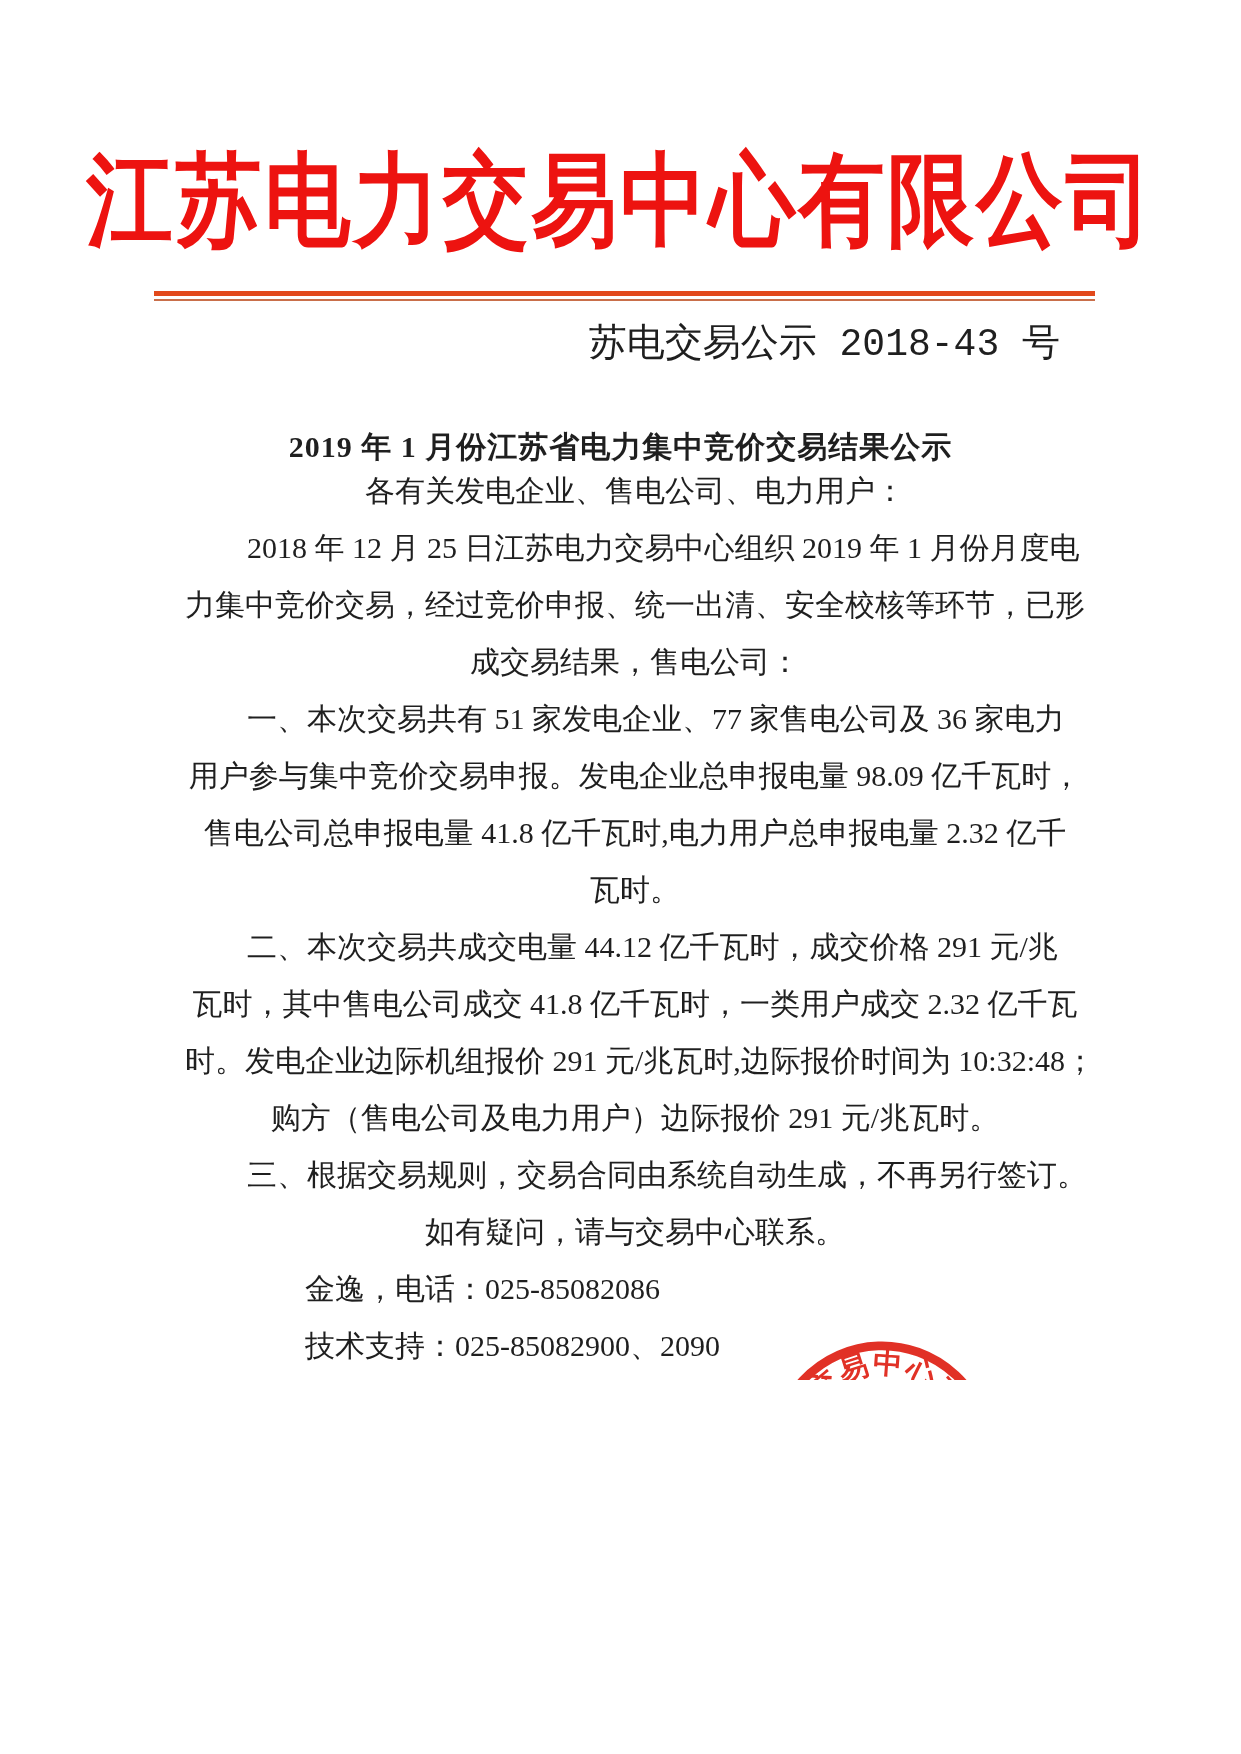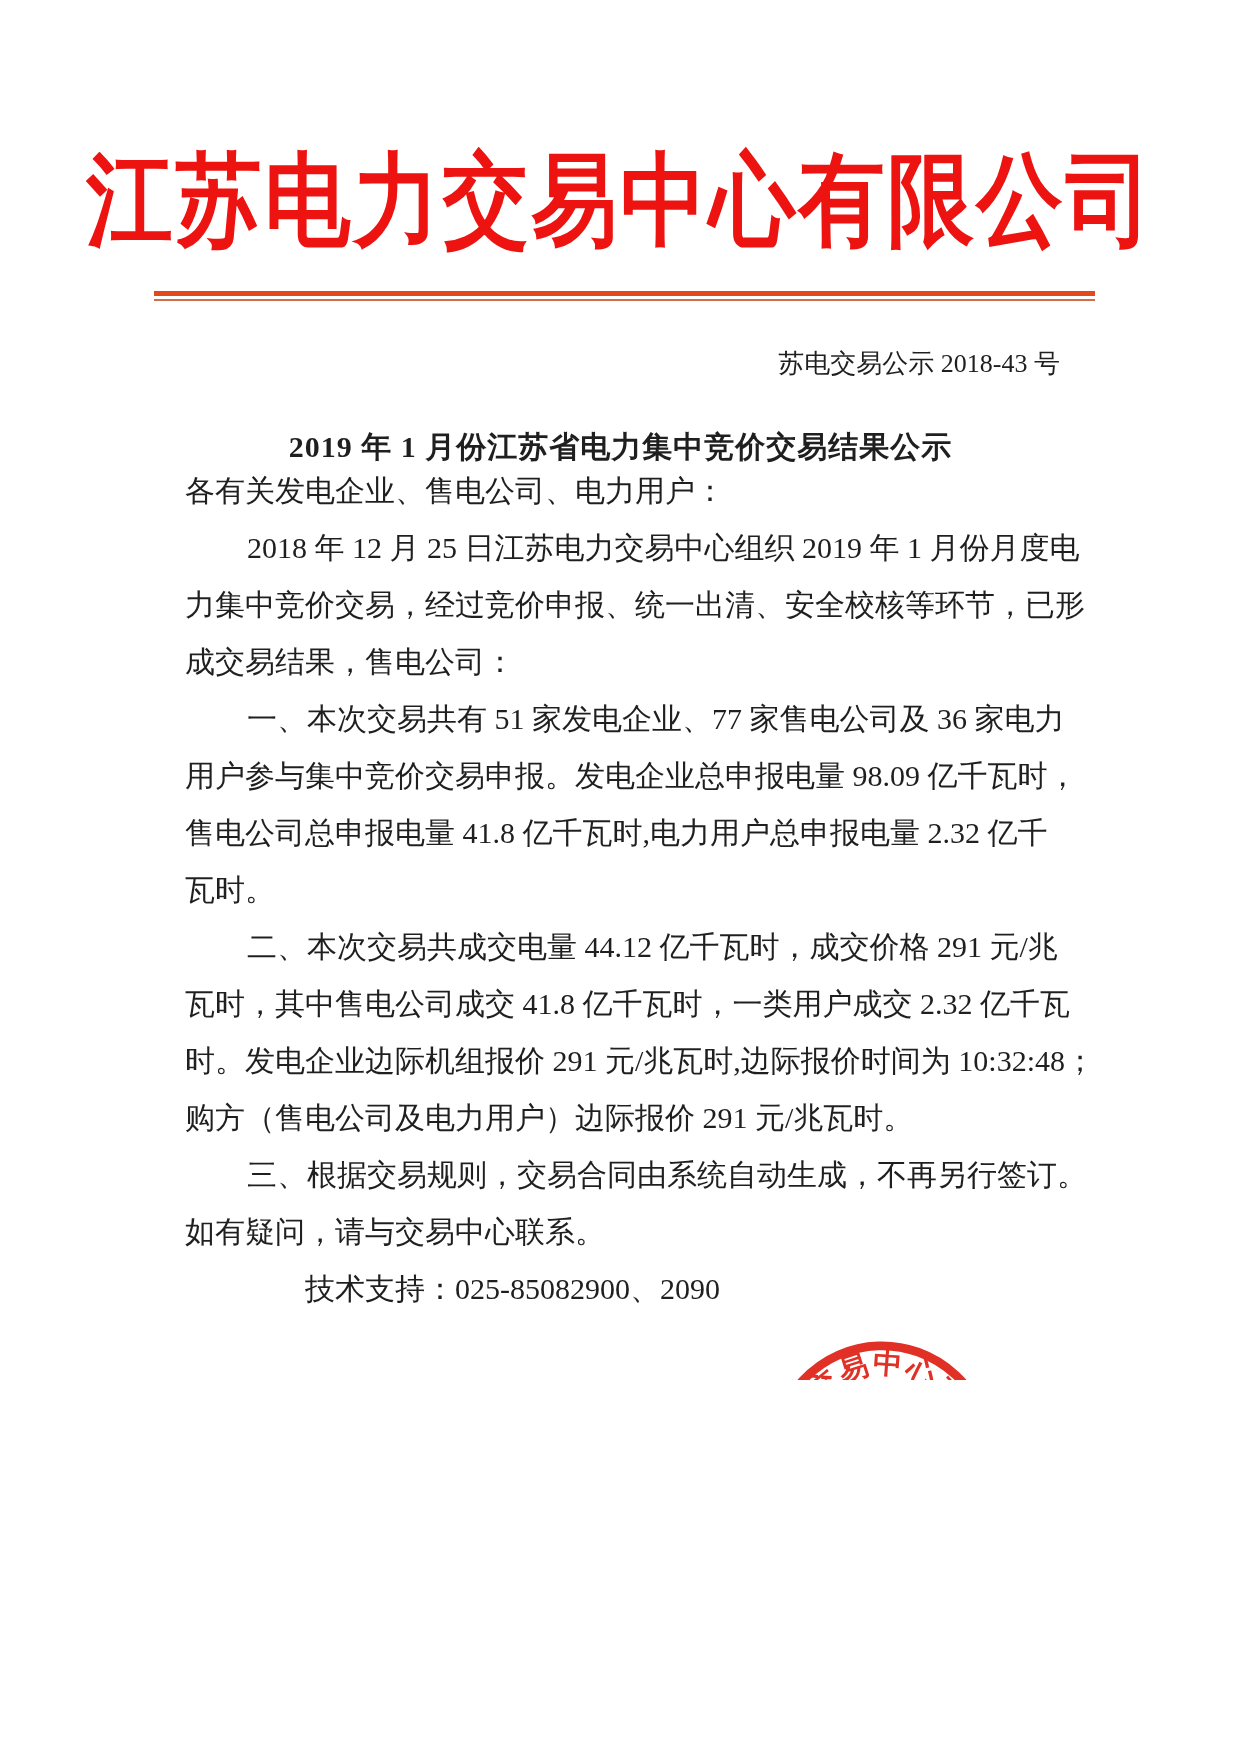--- a/index.html
+++ b/index.html
@@ -30,37 +30,37 @@
   }
   .rule{
     position:absolute;top:291px;left:154px;width:941px;height:5px;
     background:var(--rule-red);
   }
   .rule::after{
     content:"";position:absolute;left:0;top:8px;width:100%;height:2px;
     background:var(--rule-thin);
   }
   .doc-number{
-    position:absolute;top:337px;right:181px;
-    font-size:26px;line-height:54px;white-space:nowrap;
+    position:absolute;top:318px;right:181px;
+    font-size:38px;line-height:54px;white-space:nowrap;font-family:Liberation Mono, monospace;
   }
   .doc-title{
     position:absolute;top:419px;left:0;width:100%;margin:0;
     text-align:center;
     font-size:30px;font-weight:bold;line-height:56px;
     letter-spacing:1px;white-space:nowrap;
   }
   .body-text{
     position:absolute;top:462px;left:185px;width:900px;
     font-size:30px;
   }
   .body-text .line{
     height:57px;line-height:57px;white-space:nowrap;
   }
-  .indent-0{padding-left:0;}
+  .indent-0{padding-left:0;text-align:center;}
   .indent-2{padding-left:62px;font-family:Liberation Serif, serif;}
   .indent-4{padding-left:120px;}
   .sig-block{
     position:absolute;top:1429px;right:177px;
     text-align:right;font-size:30px;
   }
   .sig-block .sig-line{height:57px;line-height:57px;white-space:nowrap;}
   .sig-block .sig-date{letter-spacing:2px;font-size:21px;}
   .seal{
     position:absolute;left:765px;top:1338px;
@@ -91,20 +91,21 @@
       <div class="line indent-2">一、本次交易共有 51 家发电企业、77 家售电公司及 36 家电力</div>
       <div class="line indent-0">用户参与集中竞价交易申报。发电企业总申报电量 98.09 亿千瓦时，</div>
       <div class="line indent-0">售电公司总申报电量 41.8 亿千瓦时,电力用户总申报电量 2.32 亿千</div>
       <div class="line indent-0">瓦时。</div>
       <div class="line indent-2">二、本次交易共成交电量 44.12 亿千瓦时，成交价格 291 元/兆</div>
       <div class="line indent-0">瓦时，其中售电公司成交 41.8 亿千瓦时，一类用户成交 2.32 亿千瓦</div>
       <div class="line indent-0">时。发电企业边际机组报价 291 元/兆瓦时,边际报价时间为 10:32:48；</div>
       <div class="line indent-0">购方（售电公司及电力用户）边际报价 291 元/兆瓦时。</div>
       <div class="line indent-2">三、根据交易规则，交易合同由系统自动生成，不再另行签订。</div>
       <div class="line indent-0">如有疑问，请与交易中心联系。</div>
+      <div class="line indent-4">金逸，电话：025-85082086</div>
       <div class="line indent-4">技术支持：025-85082900、2090</div>
     </div>
 
   <div class="sig-block">
     <div class="sig-line sig-company">江苏电力交易中心有限公司</div>
     <div class="sig-line sig-date">2018 年 12 月 25 日</div>
   </div>
 
   <svg class="seal" viewBox="0 0 240 240">
     <ellipse cx="120" cy="120" rx="111" ry="112" fill="none" stroke="#e0261a" stroke-width="9"></ellipse>

